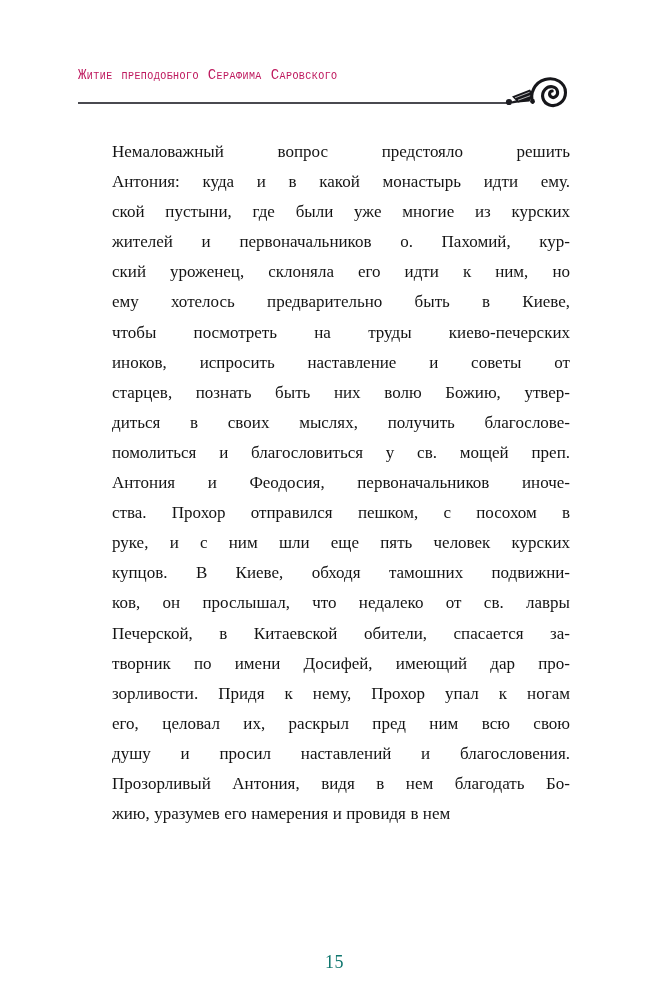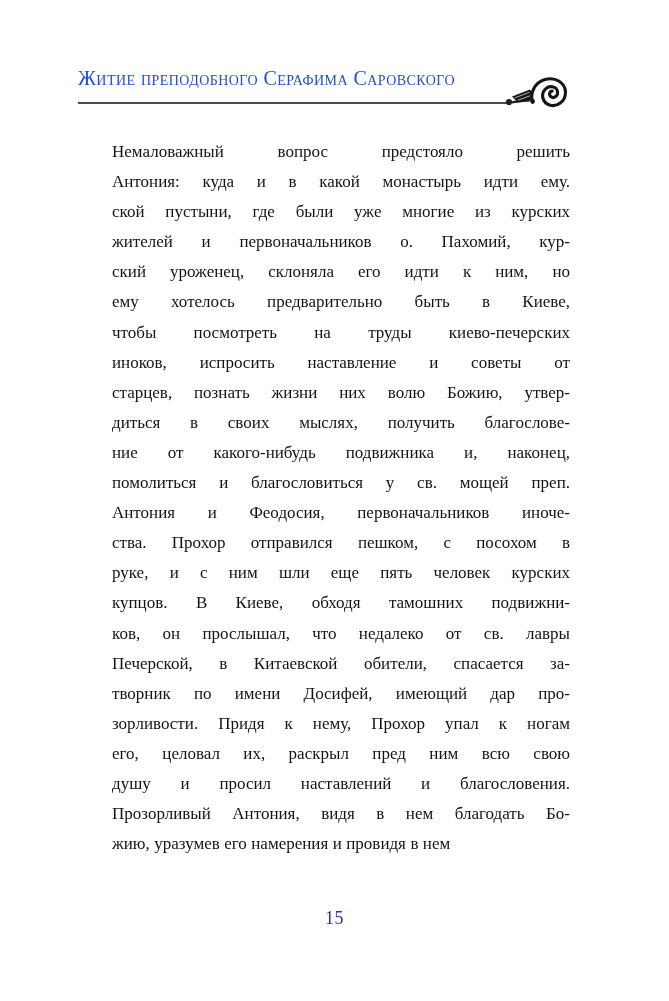--- a/index.html
+++ b/index.html
@@ -23,25 +23,25 @@
   
   .header {
     position: absolute;
     left: 78px;
     top: 68px;
     width: 500px;
     height: 46px;
   }
 
   .header-title {
-    font-family: Liberation Serif, serif;
-    font-size: 20px;
+    font-family: Liberation Mono, monospace;
+    font-size: 14px;
     font-variant: small-caps;
     letter-spacing: 0.45px;
-    color: #1d4ed8;
+    color: #be185d;
     white-space: nowrap;
     line-height: 1;
   }
 
   .header-rule-wrap {
     position: absolute;
     left: 0;
     top: 27px;
     width: 500px;
     height: 18px;
@@ -96,25 +96,25 @@
     text-indent: 34px;
   }
   .ln.last {
     text-align-last: left;
   }
 
   
   .folio {
     position: absolute;
     left: 0;
-    top: 908px;
+    top: 952px;
     width: 669px;
     text-align: center;
     font-size: 18px;
-    color: #4c1d95;
+    color: #0f766e;
     letter-spacing: 0.4px;
   }
 </style>
 </head>
 <body>
 
 <div class="page">
 
   <div class="header">
     <div class="header-title">Житие преподобного Серафима Саровского</div>
@@ -149,23 +149,22 @@
   <div class="body-text">
     <p>
       <span class="ln first">Немаловажный вопрос предстояло решить</span>
       <span class="ln">Антония: куда и в какой монастырь идти ему.</span>
       <span class="ln">ской пустыни, где были уже многие из курских</span>
       <span class="ln">жителей и первоначальников о. Пахомий, кур-</span>
       <span class="ln">ский уроженец, склоняла его идти к ним, но</span>
       <span class="ln">ему хотелось предварительно быть в Киеве,</span>
       <span class="ln">чтобы посмотреть на труды киево-печерских</span>
       <span class="ln">иноков, испросить наставление и советы от</span>
-      <span class="ln">старцев, познать жизни них волю Божию, утвер-</span>
+      <span class="ln">старцев, познать быть них волю Божию, утвер-</span>
       <span class="ln">диться в своих мыслях, получить благослове-</span>
-      <span class="ln">ние от какого-нибудь подвижника и, наконец,</span>
       <span class="ln">помолиться и благословиться у св. мощей преп.</span>
       <span class="ln">Антония и Феодосия, первоначальников иноче-</span>
       <span class="ln">ства. Прохор отправился пешком, с посохом в</span>
       <span class="ln">руке, и с ним шли еще пять человек курских</span>
       <span class="ln">купцов. В Киеве, обходя тамошних подвижни-</span>
       <span class="ln">ков, он прослышал, что недалеко от св. лавры</span>
       <span class="ln">Печерской, в Китаевской обители, спасается за-</span>
       <span class="ln">творник по имени Досифей, имеющий дар про-</span>
       <span class="ln">зорливости. Придя к нему, Прохор упал к ногам</span>
       <span class="ln">его, целовал их, раскрыл пред ним всю свою</span>

